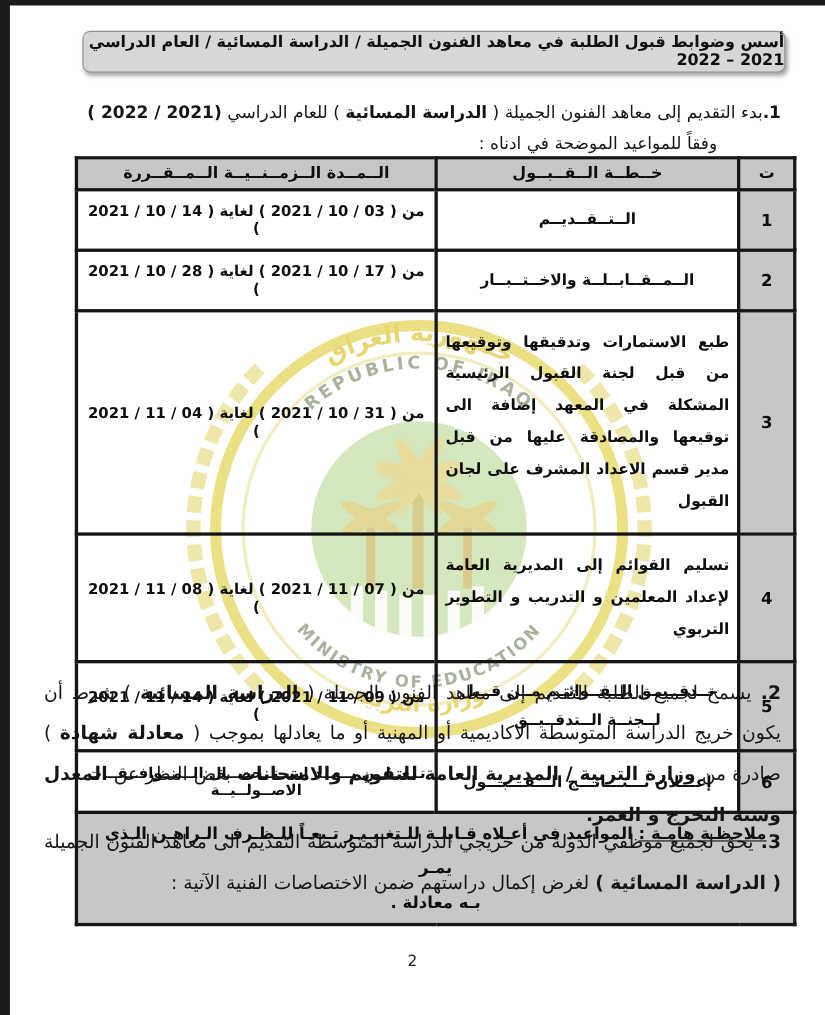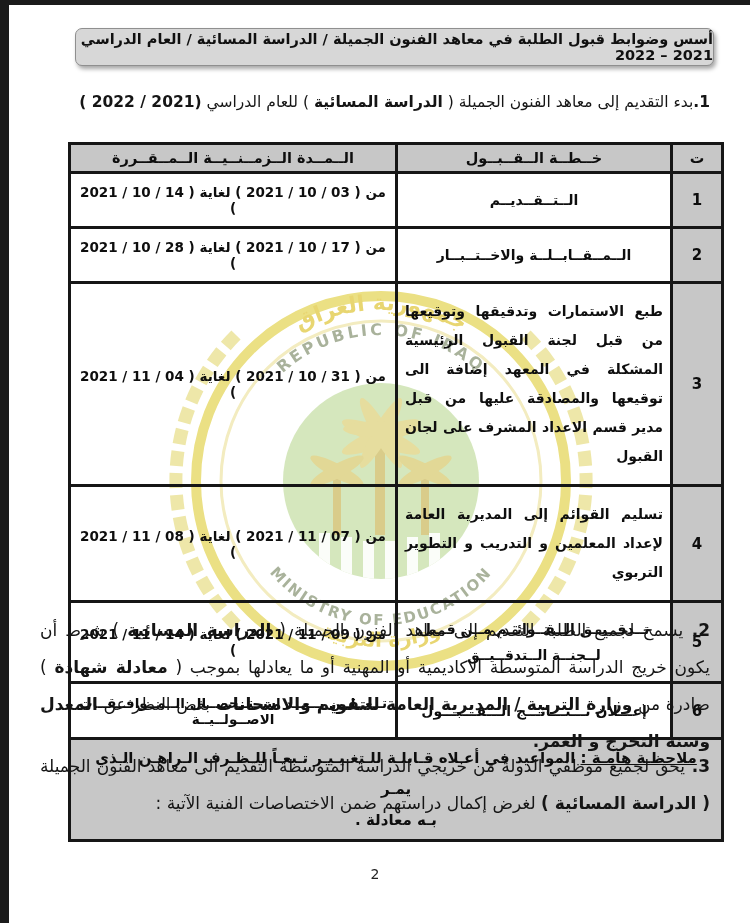--- a/index.html
+++ b/index.html
@@ -120,21 +120,21 @@
   </text>
   <text font-size="20" font-weight="bold" fill="#e8d671">
     <textPath href="#arcBottomAr" startOffset="50%" text-anchor="middle">وزارة التربية</textPath>
   </text>
 </svg>
 
 <div class="title-bar">
   <span>أسس وضوابط قبول الطلبة في معاهد الفنون الجميلة / الدراسة المسائية / العام الدراسي 2021 – 2022</span>
 </div>
 
-<div class="intro" id="intro"><span class="b">1.</span><span>بدء التقديم إلى معاهد الفنون الجميلة ( </span><span class="b">الدراسة المسائية</span><span> ) للعام الدراسي </span><span class="b">(2021 / 2022 )</span><br></div>
+<div class="intro" id="intro"><span class="b">1.</span><span>بدء التقديم إلى معاهد الفنون الجميلة ( </span><span class="b">الدراسة المسائية</span><span> ) للعام الدراسي </span><span class="b">(2021 / 2022 )</span><br><span class="ind">وفقاً للمواعيد الموضحة في ادناه :</span></div>
 
 <table class="sched" dir="rtl">
   <thead>
     <tr>
       <th class="w-no">ت</th>
       <th class="w-plan">خــطــة الــقــبــول</th>
       <th class="w-period">الــمــدة الــزمــنــيــة الــمــقــررة</th>
     </tr>
   </thead>
   <tbody id="table-body">

